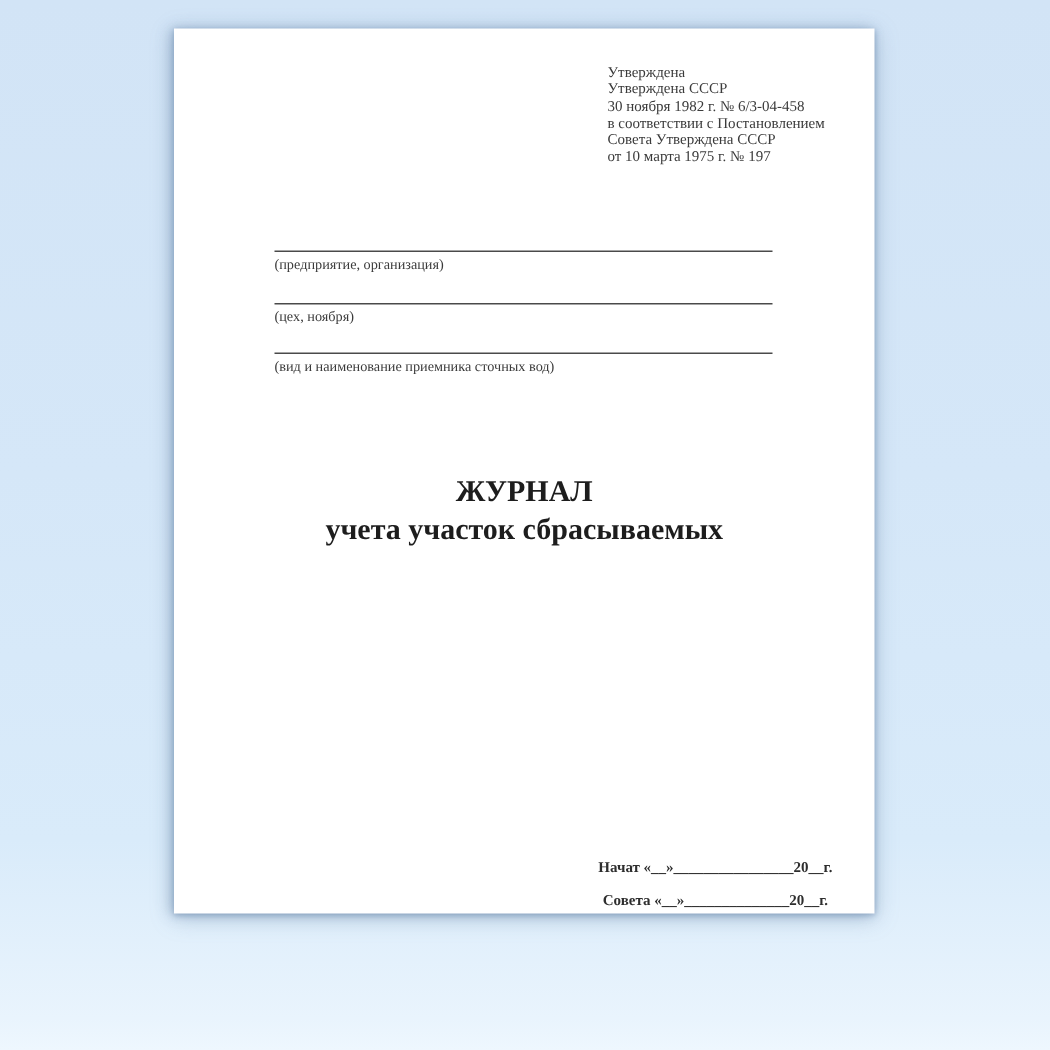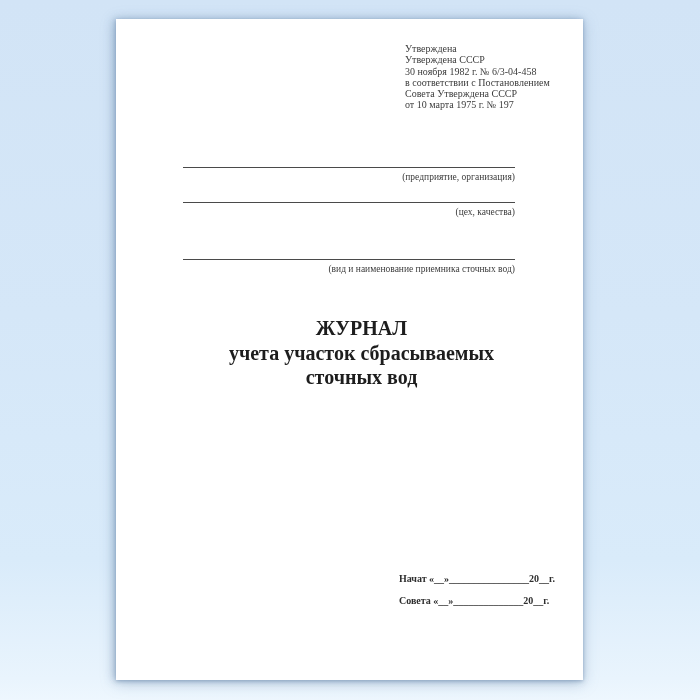--- a/index.html
+++ b/index.html
@@ -12,68 +12,68 @@
     overflow: hidden;
     position: relative;
     background: linear-gradient(180deg, #d2e4f6 0%, #d5e7f8 45%, #d9ebfa 80%, #e9f4fd 97%, #eef7fe 100%);
     font-family: "Liberation Serif", "DejaVu Serif", serif;
   }
   .paper {
     position: absolute;
     left: 116px;
     top: 19px;
     width: 467px;
-    height: 661px;
+    height: 590px;
     background: #ffffff;
     box-shadow: 0 1px 4px rgba(100,130,165,0.55), 0 3px 14px rgba(110,140,175,0.4), -3px 0 8px rgba(110,140,175,0.35);
   }
   .approval {
     position: absolute;
     left: 289px;
     top: 24px;
     width: 168px;
     font-size: 10px;
     line-height: 11.3px;
     color: #3b3b3b;
     white-space: nowrap;
   }
   .field-group {
     position: absolute;
     left: 67px;
     width: 332px;
-    text-align: right;
+    text-align: left;
   }
   .field-group .blank-line {
     border-bottom: 1px solid #4a4a4a;
     height: 0;
   }
   .field-group .field-label {
     margin-top: 4px;
     font-size: 9.5px;
     color: #3b3b3b;
   }
   .fg-1 { top: 148px; }
   .fg-2 { top: 183px; }
-  .fg-3 { top: 216px; margin-top: 24px; }
+  .fg-3 { top: 216px; }
   .title-block {
     position: absolute;
-    left: 12px;
+    left: 0;
     top: 297px;
     width: 100%;
     text-align: center;
     font-weight: bold;
     font-size: 20px;
     line-height: 24.5px;
     color: #1d1d1d;
   }
   .dates {
     position: absolute;
     top: 549px;
     right: 28px;
-    text-align: left;
+    text-align: center;
     font-size: 10px;
     font-weight: bold;
     line-height: 22px;
     color: #2e2e2e;
     white-space: nowrap;
   }
 </style>
 </head>
 <body>
 
@@ -88,32 +88,31 @@
     <div>от 10 марта 1975 г. № 197</div>
   </div>
 
   <div class="field-group fg-1">
     <div class="blank-line"></div>
     <div class="field-label">(предприятие, организация)</div>
   </div>
 
   <div class="field-group fg-2">
     <div class="blank-line"></div>
-    <div class="field-label">(цех, качества)</div>
+    <div class="field-label">(цех, ноября)</div>
   </div>
 
   <div class="field-group fg-3">
     <div class="blank-line"></div>
     <div class="field-label">(вид и наименование приемника сточных вод)</div>
   </div>
 
   <div class="title-block">
     <div>ЖУРНАЛ</div>
     <div>учета участок сбрасываемых</div>
-    <div>сточных вод</div>
   </div>
 
   <div class="dates">
     <div>Начат «__»________________20__г.</div>
     <div>Совета «__»______________20__г.</div>
   </div>
 
 </div>
 
 </body></html>

